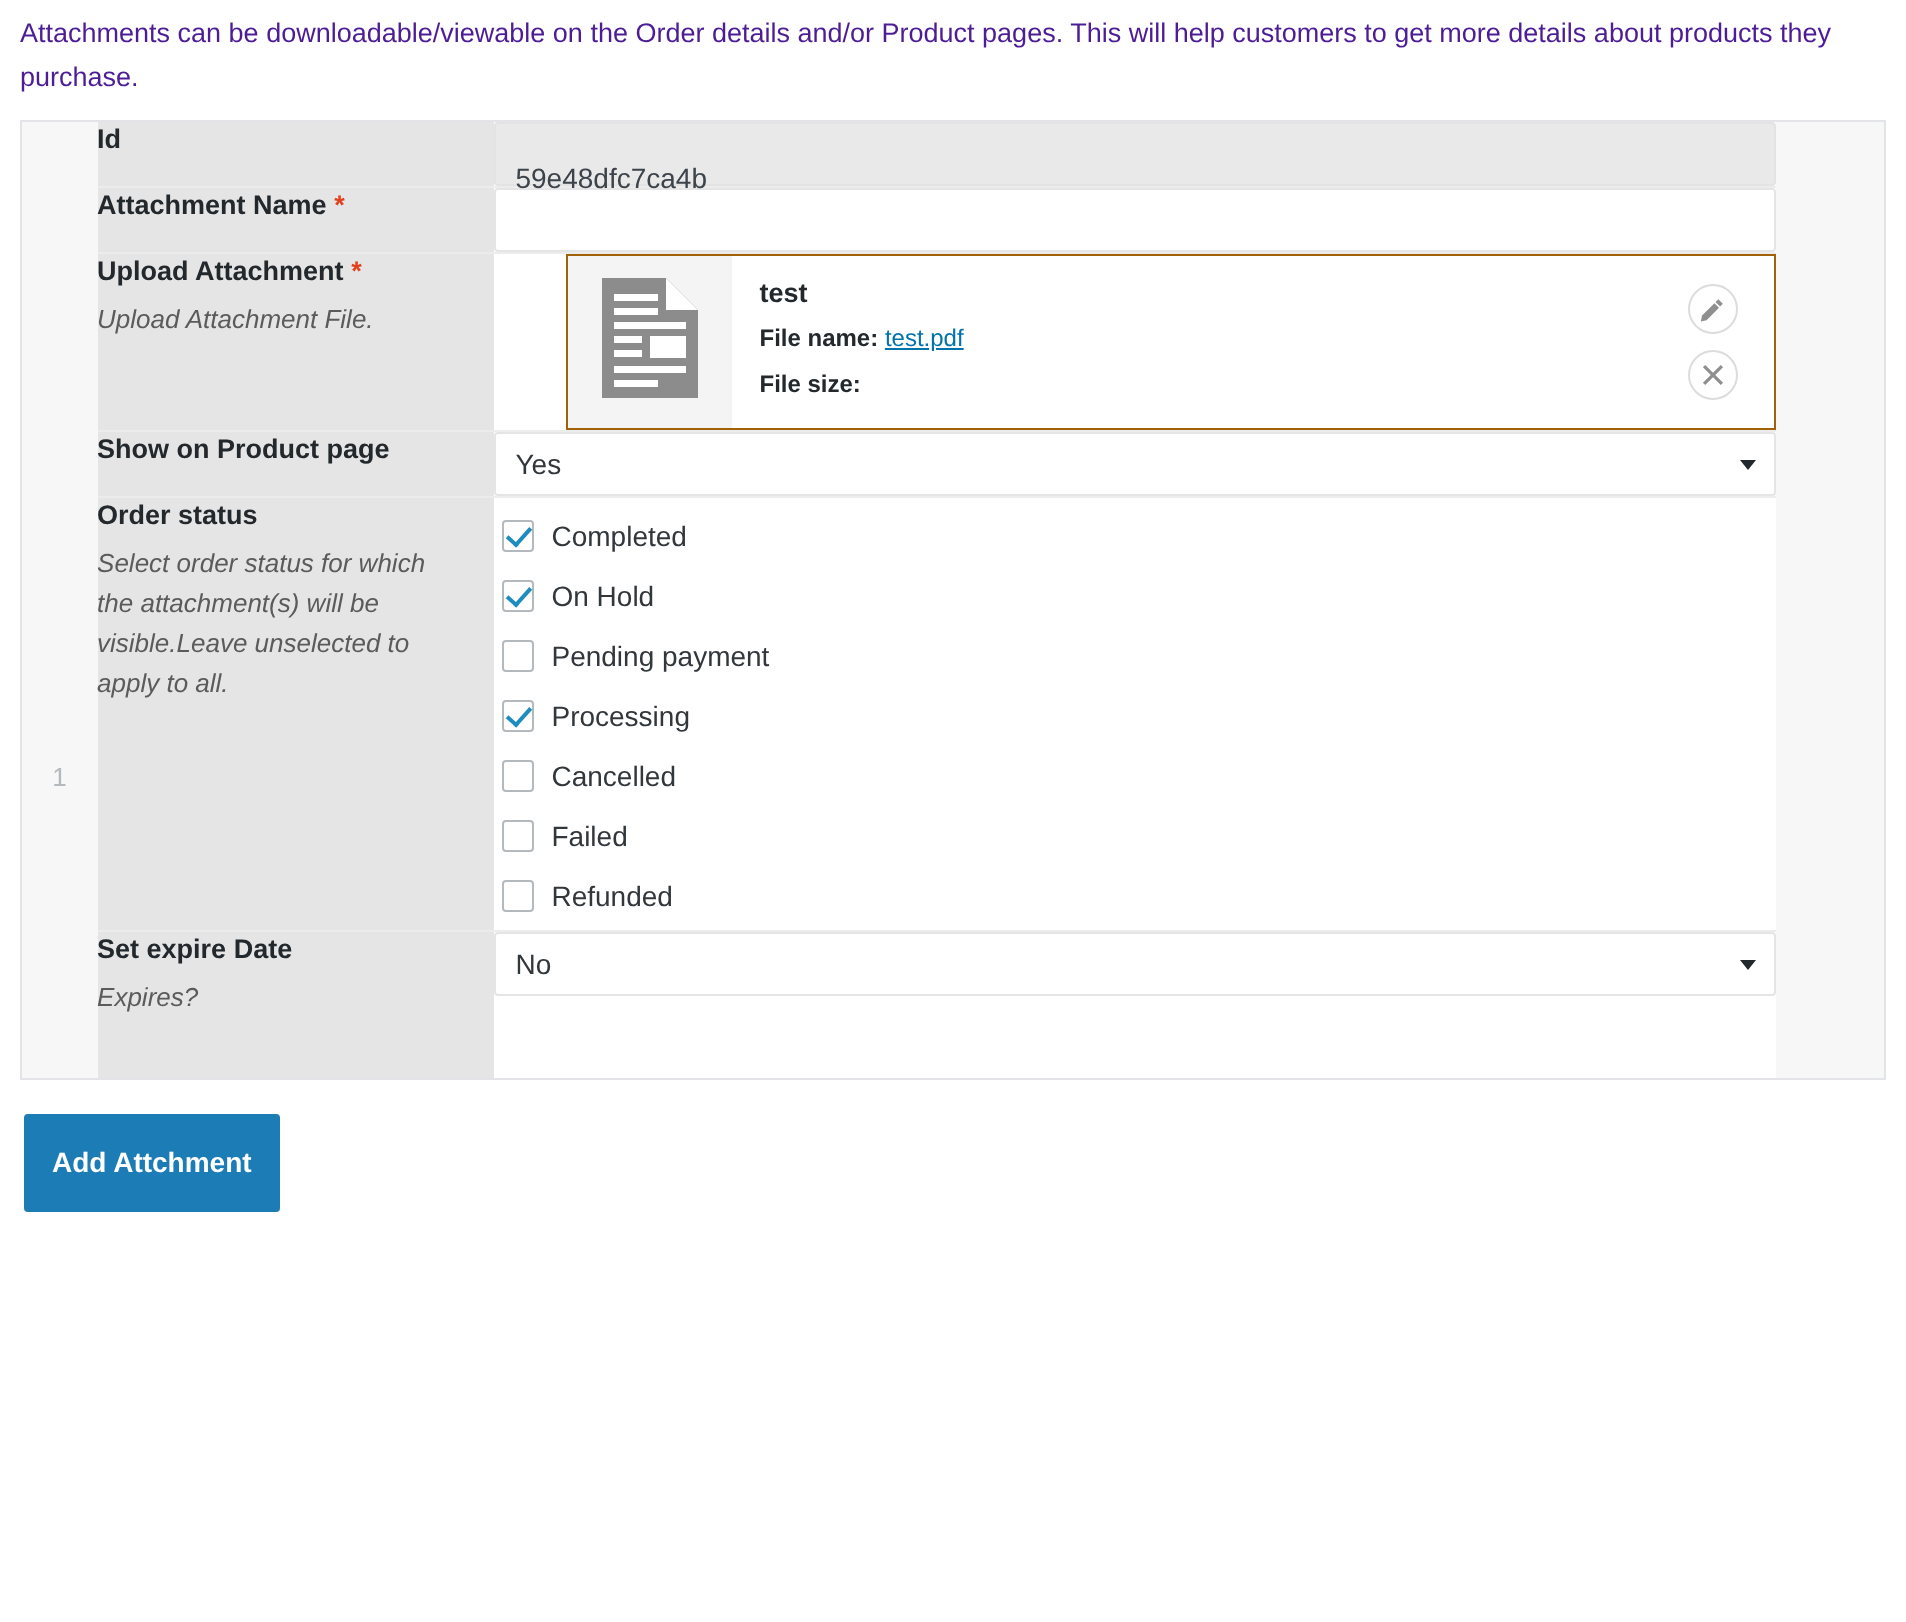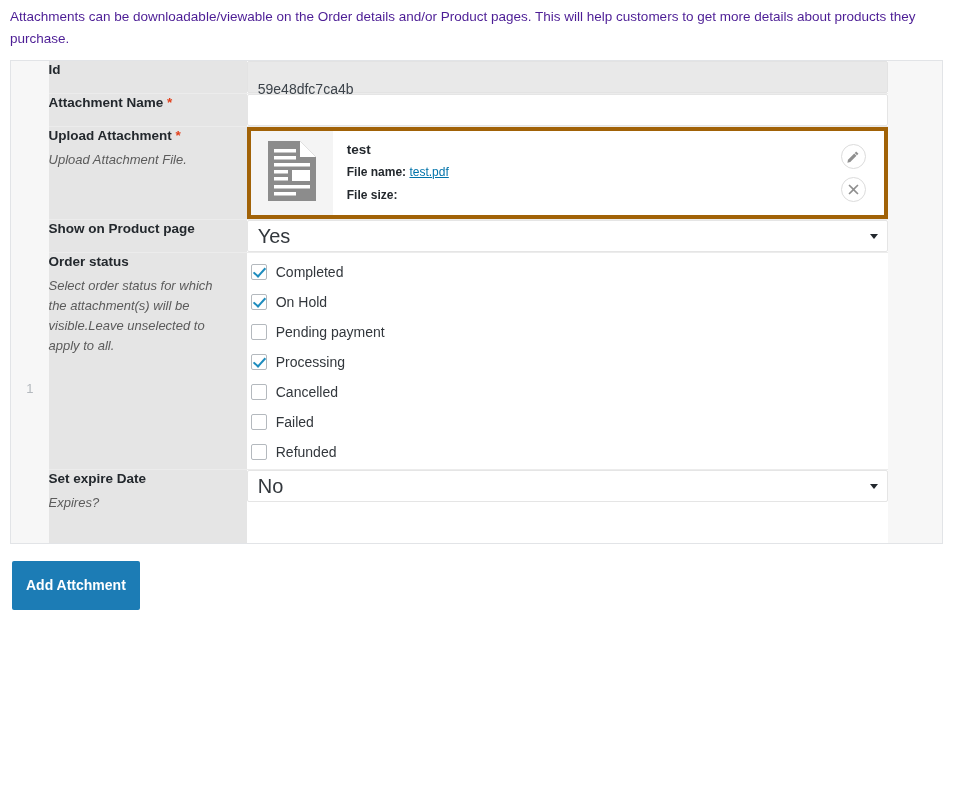--- a/index.html
+++ b/index.html
@@ -104,42 +104,43 @@
     position: relative;
     width: 100%;
     height: 32px;
     border: 1px solid #e5e5e5;
     background: #fff;
     border-radius: 2px;
   }
   .select-val {
     line-height: 30px;
     padding: 0 28px 0 10px;
-    font-size: 20px;
+    font-size: 14px;
     color: #32373c;
     white-space: nowrap;
     overflow: hidden;
   }
   .caret {
     position: absolute;
     right: 9px; top: 13px;
     width: 0; height: 0;
     border-left: 4px solid transparent;
     border-right: 4px solid transparent;
     border-top: 5px solid #23282d;
   }
 
   
   .file-box {
     display: flex;
     align-items: stretch;
-    border: 4px solid #a16207;
+    border: 1px solid #a16207;
     background: #fff;
     min-height: 88px;
     position: relative;
+    margin-left: 36px;
   }
   .file-icon-pane {
     width: 82px;
     background: #f4f4f4;
     display: flex;
     align-items: center;
     justify-content: center;
     flex: none;
   }
   .file-meta {

